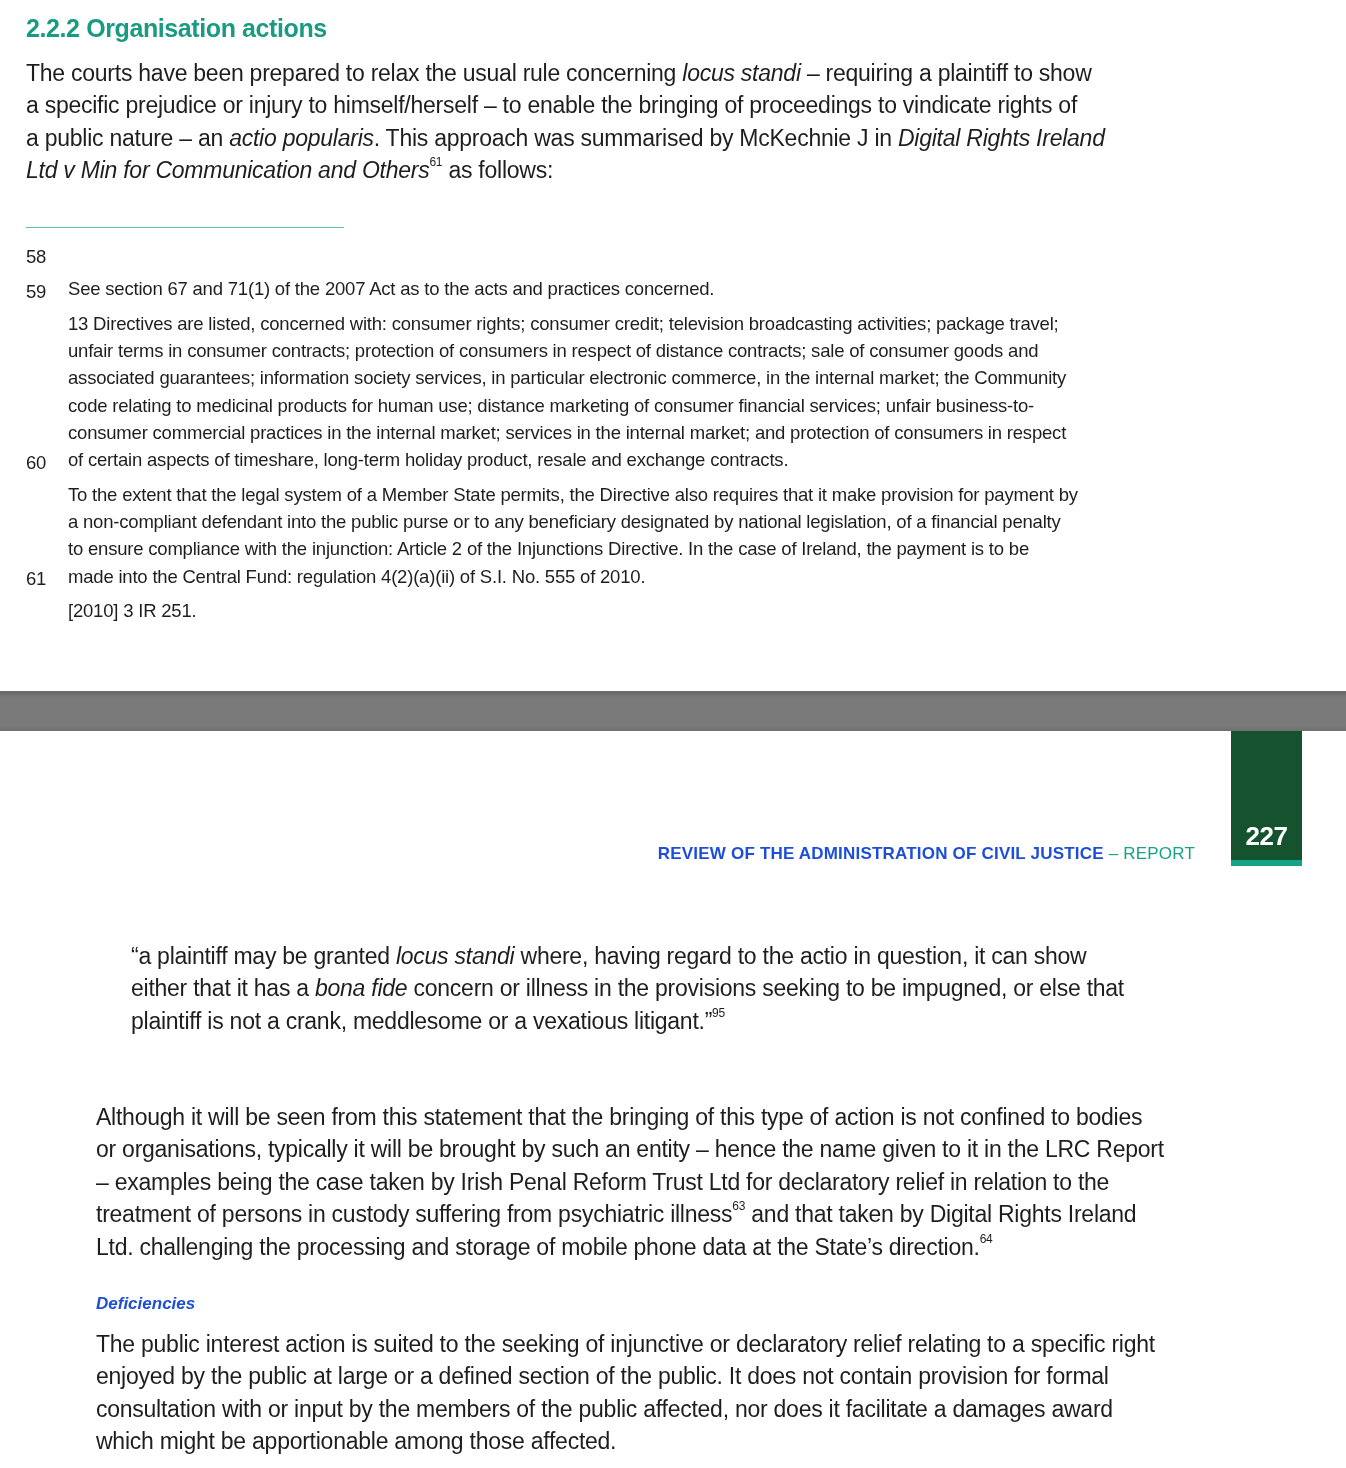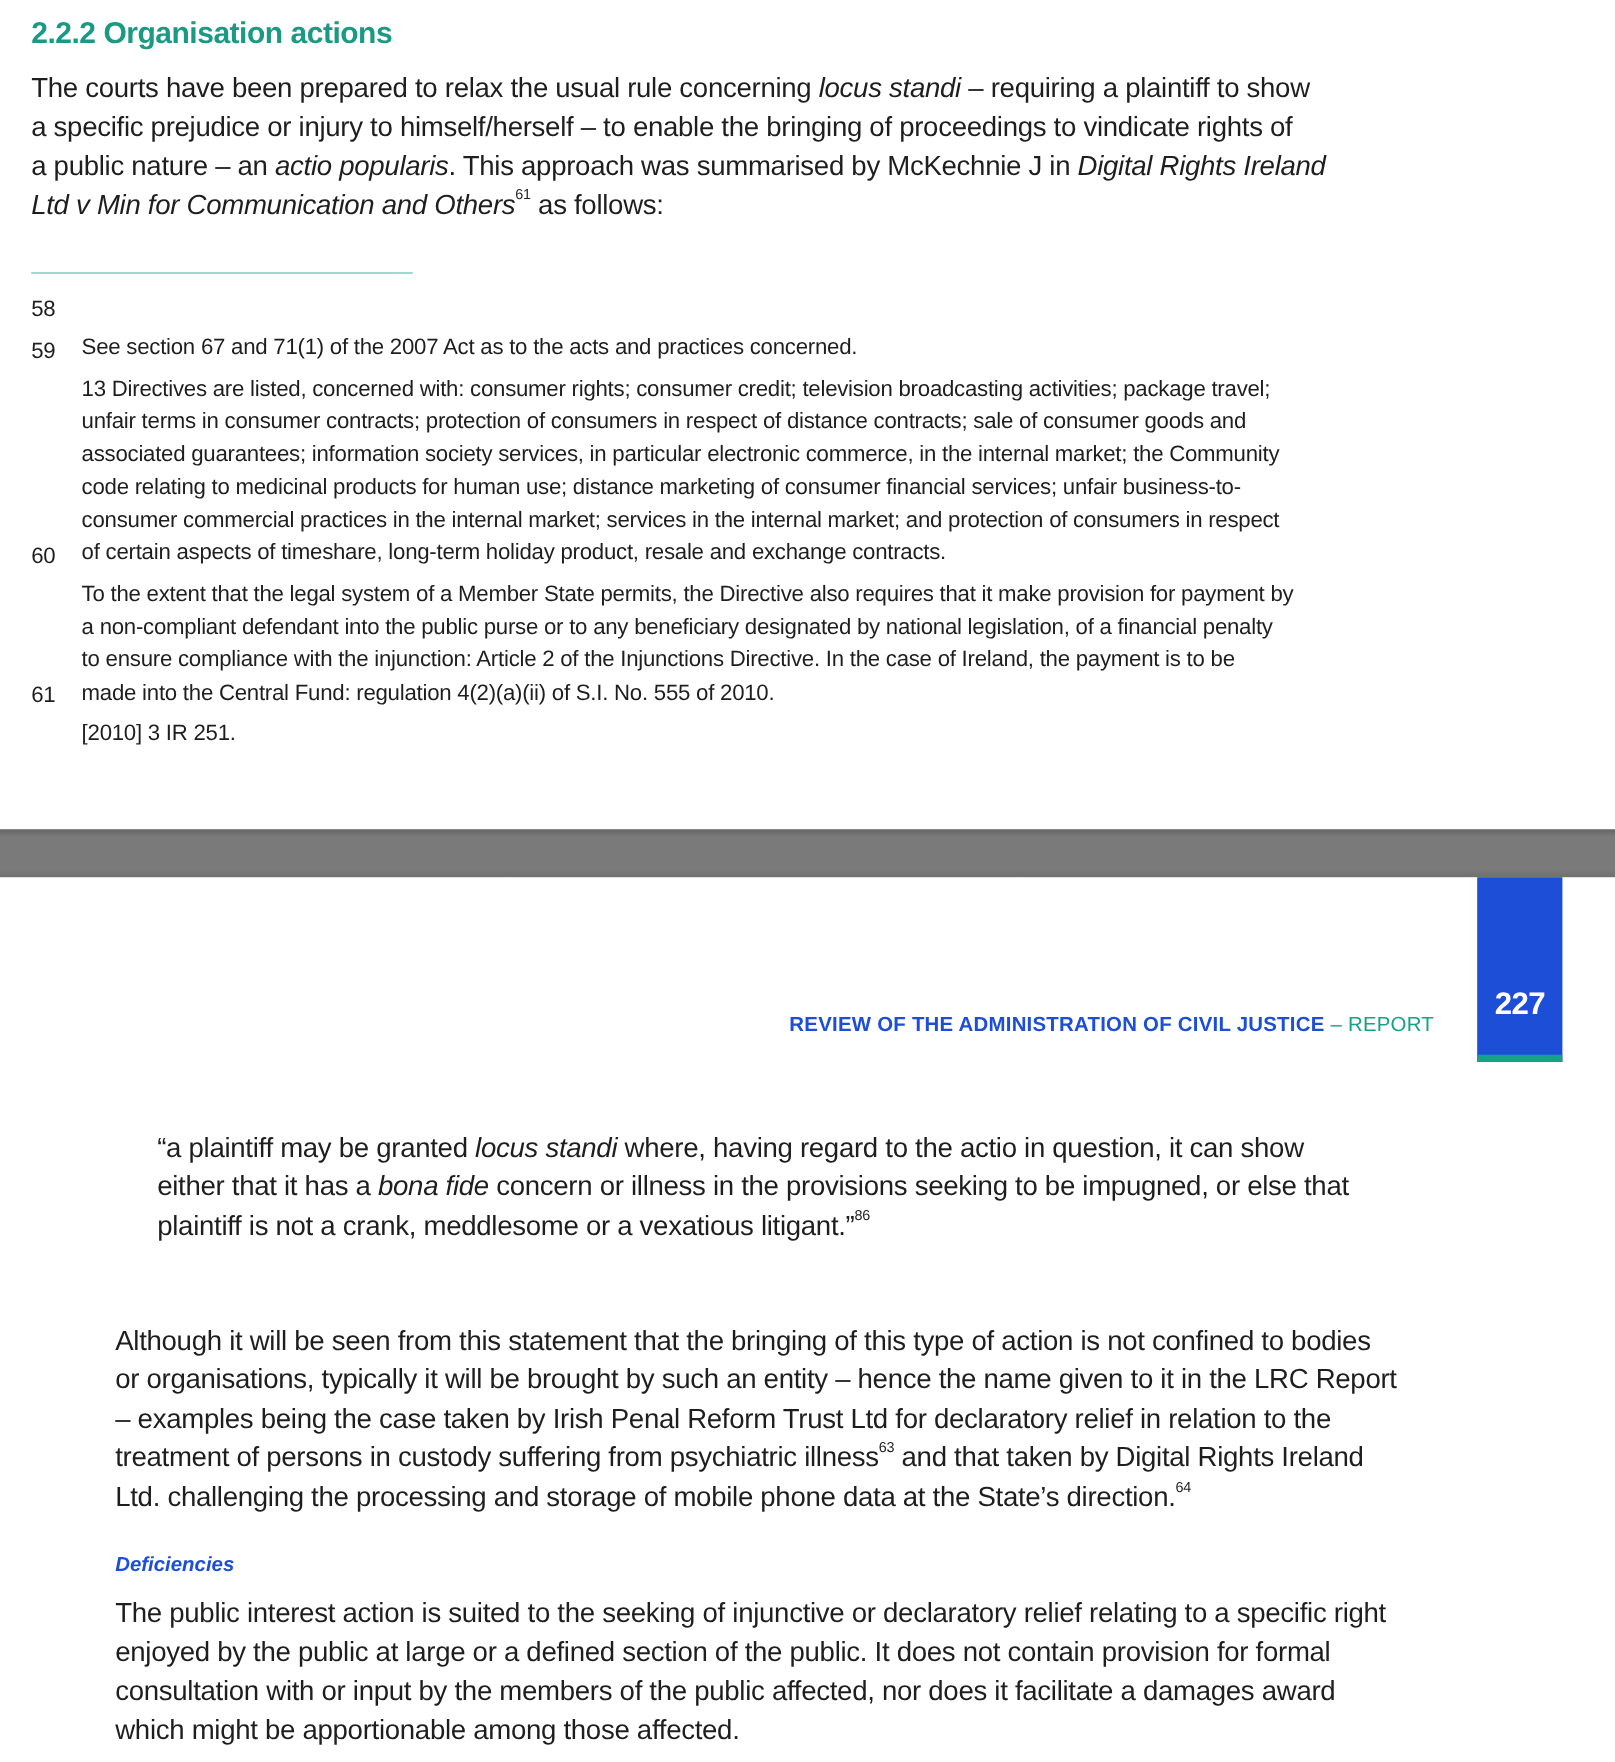--- a/index.html
+++ b/index.html
@@ -22,21 +22,21 @@
   .fn-rule { left: 26px; top: 227px; width: 318px; height: 1px; background: #5cc2b4; }
   .fn { font-size: 18.5px; line-height: 27.2px; letter-spacing: -0.2px; color: #1e1e1e; }
   .fn .num { position: absolute; left: 0; top: 0; }
   .fn .body { position: absolute; left: 42px; top: 0; margin-top: 32px; }
   .fn .line { display: block; white-space: nowrap; }
   .gap {
     left: 0; top: 691px; width: 1346px; height: 40px;
     background: linear-gradient(#6a6a6a 0px, #6a6a6a 2px, #7a7a7a 6px, #7a7a7a 34px, #707070 40px);
   }
   .page-tab {
-    left: 1231px; top: 731px; width: 71px; height: 154px; background: #1d4ed8;
+    left: 1231px; top: 731px; width: 71px; height: 135px; background: #14532d;
   }
   .page-tab .bar { position: absolute; left: 0; bottom: 0; width: 71px; height: 6px; background: #14a386; }
   .page-num {
     position: absolute; left: 0; width: 71px; top: 90px; text-align: center;
     color: #ffffff; font-weight: bold; font-size: 26px; letter-spacing: -0.5px;
   }
   .running-head {
     right: 151px; top: 844px; font-size: 17px; white-space: nowrap; letter-spacing: 0.2px;
   }
   .running-head .title { color: #1d4ed8; font-weight: bold; }
@@ -103,21 +103,21 @@
 <div class="abs page-tab">
   <div class="page-num">227</div>
   <div class="bar"></div>
 </div>
 
 <div class="abs running-head"><span class="title">REVIEW OF THE ADMINISTRATION OF CIVIL JUSTICE</span><span class="dash"> – REPORT</span></div>
 
 <div class="abs para quote">
   <span class="line"><span>“a plaintiff may be granted </span><i>locus standi</i><span> where, having regard to the actio in question, it can show</span></span>
   <span class="line"><span>either that it has a </span><i>bona fide</i><span> concern or illness in the provisions seeking to be impugned, or else that</span></span>
-  <span class="line"><span>plaintiff is not a crank, meddlesome or a vexatious litigant.”</span><sup>86</sup></span>
+  <span class="line"><span>plaintiff is not a crank, meddlesome or a vexatious litigant.”</span><sup>95</sup></span>
 </div>
 
 <div class="abs para p2">
   <span class="line">Although it will be seen from this statement that the bringing of this type of action is not confined to bodies</span>
   <span class="line">or organisations, typically it will be brought by such an entity – hence the name given to it in the LRC Report</span>
   <span class="line">– examples being the case taken by Irish Penal Reform Trust Ltd for declaratory relief in relation to the</span>
   <span class="line"><span>treatment of persons in custody suffering from psychiatric illness</span><sup>63</sup><span> and that taken by Digital Rights Ireland</span></span>
   <span class="line"><span>Ltd. challenging the processing and storage of mobile phone data at the State’s direction.</span><sup>64</sup></span>
 </div>
 

